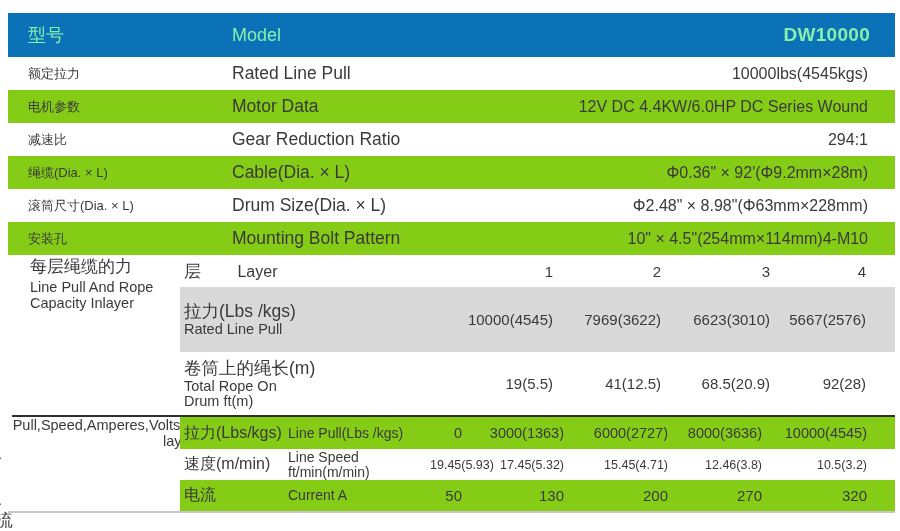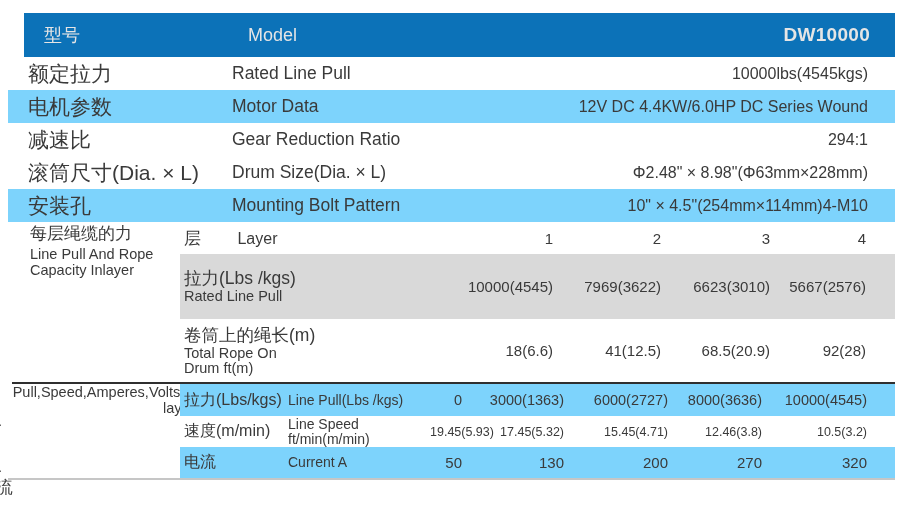--- a/index.html
+++ b/index.html
@@ -2,30 +2,30 @@
 <html><head>
 <meta charset="utf-8">
 <style>
   * { margin:0; padding:0; box-sizing:border-box; }
   html,body { width:900px; height:531px; background:#ffffff; overflow:hidden; }
   body { font-family:"Liberation Sans","DejaVu Sans",sans-serif; color:#3a3a3a; }
   .sheet { position:relative; width:900px; height:531px; background:#fff; }
   .table { position:absolute; left:8px; top:13px; width:887px; }
 
   
-  .hdr { height:44px; background:#0c72b8; color:#e5e5e5;
+  .hdr { height:44px; background:#0c72b8; color:#86efac;
          display:grid; grid-template-columns:204px 1fr auto; align-items:center;
-         padding:0 25px 0 20px; font-size:18px;margin-left:16px; }
+         padding:0 25px 0 20px; font-size:18px; }
   .hdr-model { font-weight:bold; font-size:19px; letter-spacing:0.3px; }
 
   
   .spec-row { height:33px; display:grid; grid-template-columns:204px 1fr auto;
               align-items:center; padding:0 27px 0 20px; }
-  .gray { background:#7dd3fc; }
-  .cn  { font-size:21px; }
+  .gray { background:#84cc16; }
+  .cn  { font-size:13px; }
   .en  { font-size:17.5px; }
   .val { font-size:16px; text-align:right; }
 
   
   .mid { display:flex; height:160px; }
   .group-mid { width:172px; padding-left:22px; display:flex; flex-direction:column; justify-content:flex-start; }
   .g-cn { font-size:17px; line-height:24px; }
   .g-en { font-size:14.5px; line-height:16px; }
   .subtable { width:715px; }
   .lrow { display:grid; grid-template-columns:263px 110px 108px 109px 96px;
@@ -79,20 +79,25 @@
     <div class="spec-row gray">
       <span class="cn">电机参数</span>
       <span class="en">Motor Data</span>
       <span class="val">12V DC 4.4KW/6.0HP DC Series Wound</span>
     </div>
     <div class="spec-row">
       <span class="cn">减速比</span>
       <span class="en">Gear Reduction Ratio</span>
       <span class="val">294:1</span>
     </div>
+    <div class="spec-row gray">
+      <span class="cn">绳缆(Dia. × L)</span>
+      <span class="en">Cable(Dia. × L)</span>
+      <span class="val">Φ0.36" × 92'(Φ9.2mm×28m)</span>
+    </div>
     <div class="spec-row">
       <span class="cn">滚筒尺寸(Dia. × L)</span>
       <span class="en">Drum Size(Dia. × L)</span>
       <span class="val">Φ2.48" × 8.98"(Φ63mm×228mm)</span>
     </div>
     <div class="spec-row gray">
       <span class="cn">安装孔</span>
       <span class="en">Mounting Bolt Pattern</span>
       <span class="val">10" × 4.5"(254mm×114mm)4-M10</span>
     </div>
@@ -123,21 +128,21 @@
           <span class="num">7969(3622)</span>
           <span class="num">6623(3010)</span>
           <span class="num">5667(2576)</span>
         </div>
         <div class="lrow rope">
           <span class="slabel">
             <div class="s-cn">卷筒上的绳长(m)</div>
             <div class="s-en">Total Rope On</div>
             <div class="s-en">Drum ft(m)</div>
           </span>
-          <span class="num">18(6.6)</span>
+          <span class="num">19(5.5)</span>
           <span class="num">41(12.5)</span>
           <span class="num">68.5(20.9)</span>
           <span class="num">92(28)</span>
         </div>
       </div>
     </div>
 
     <div class="rule-dark"></div>
 
     <div class="bottom">

